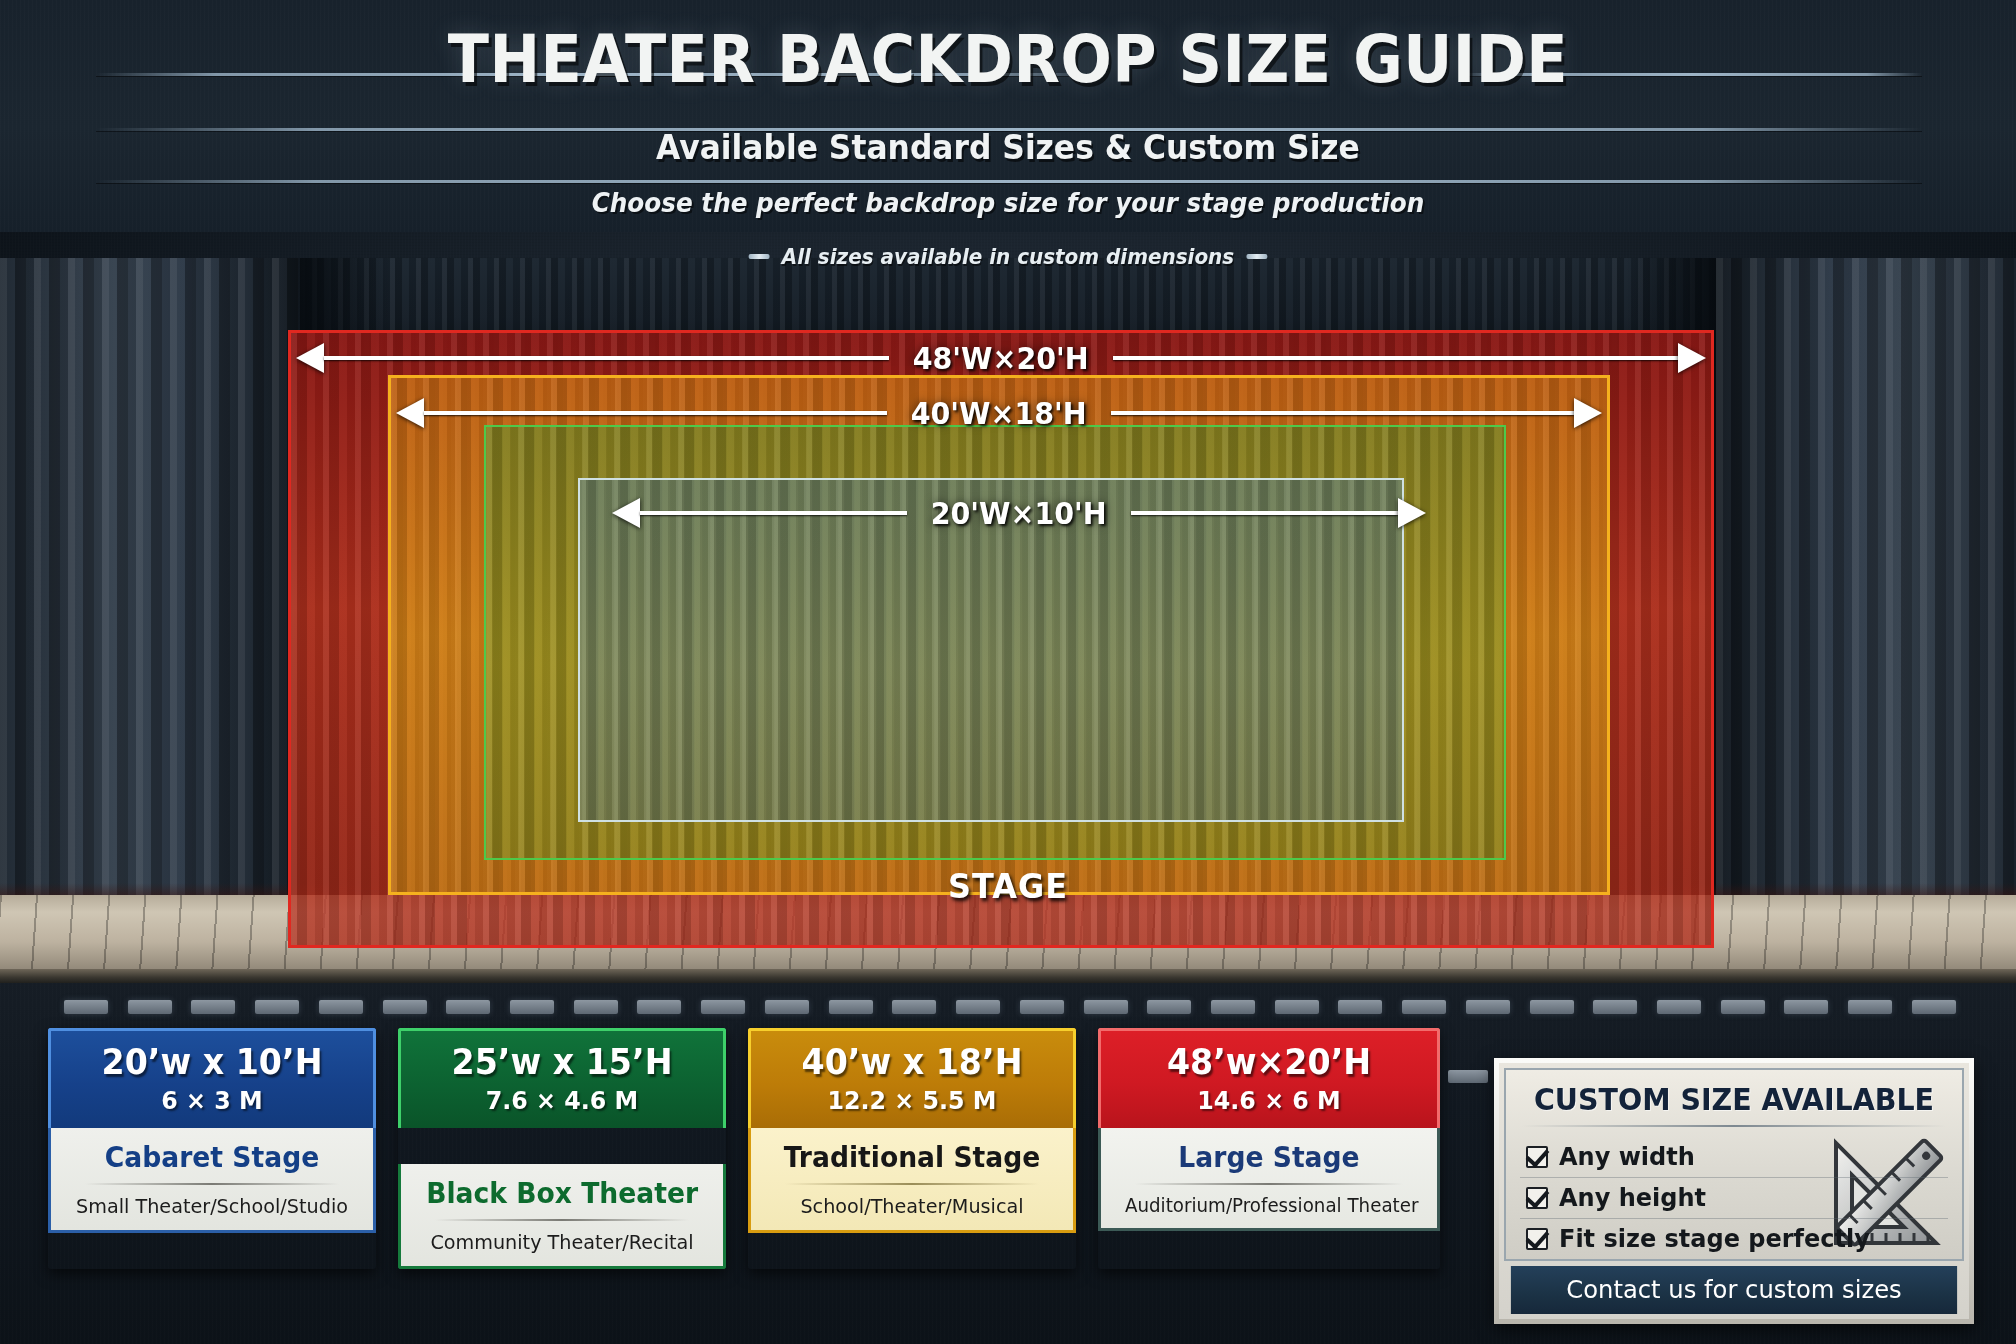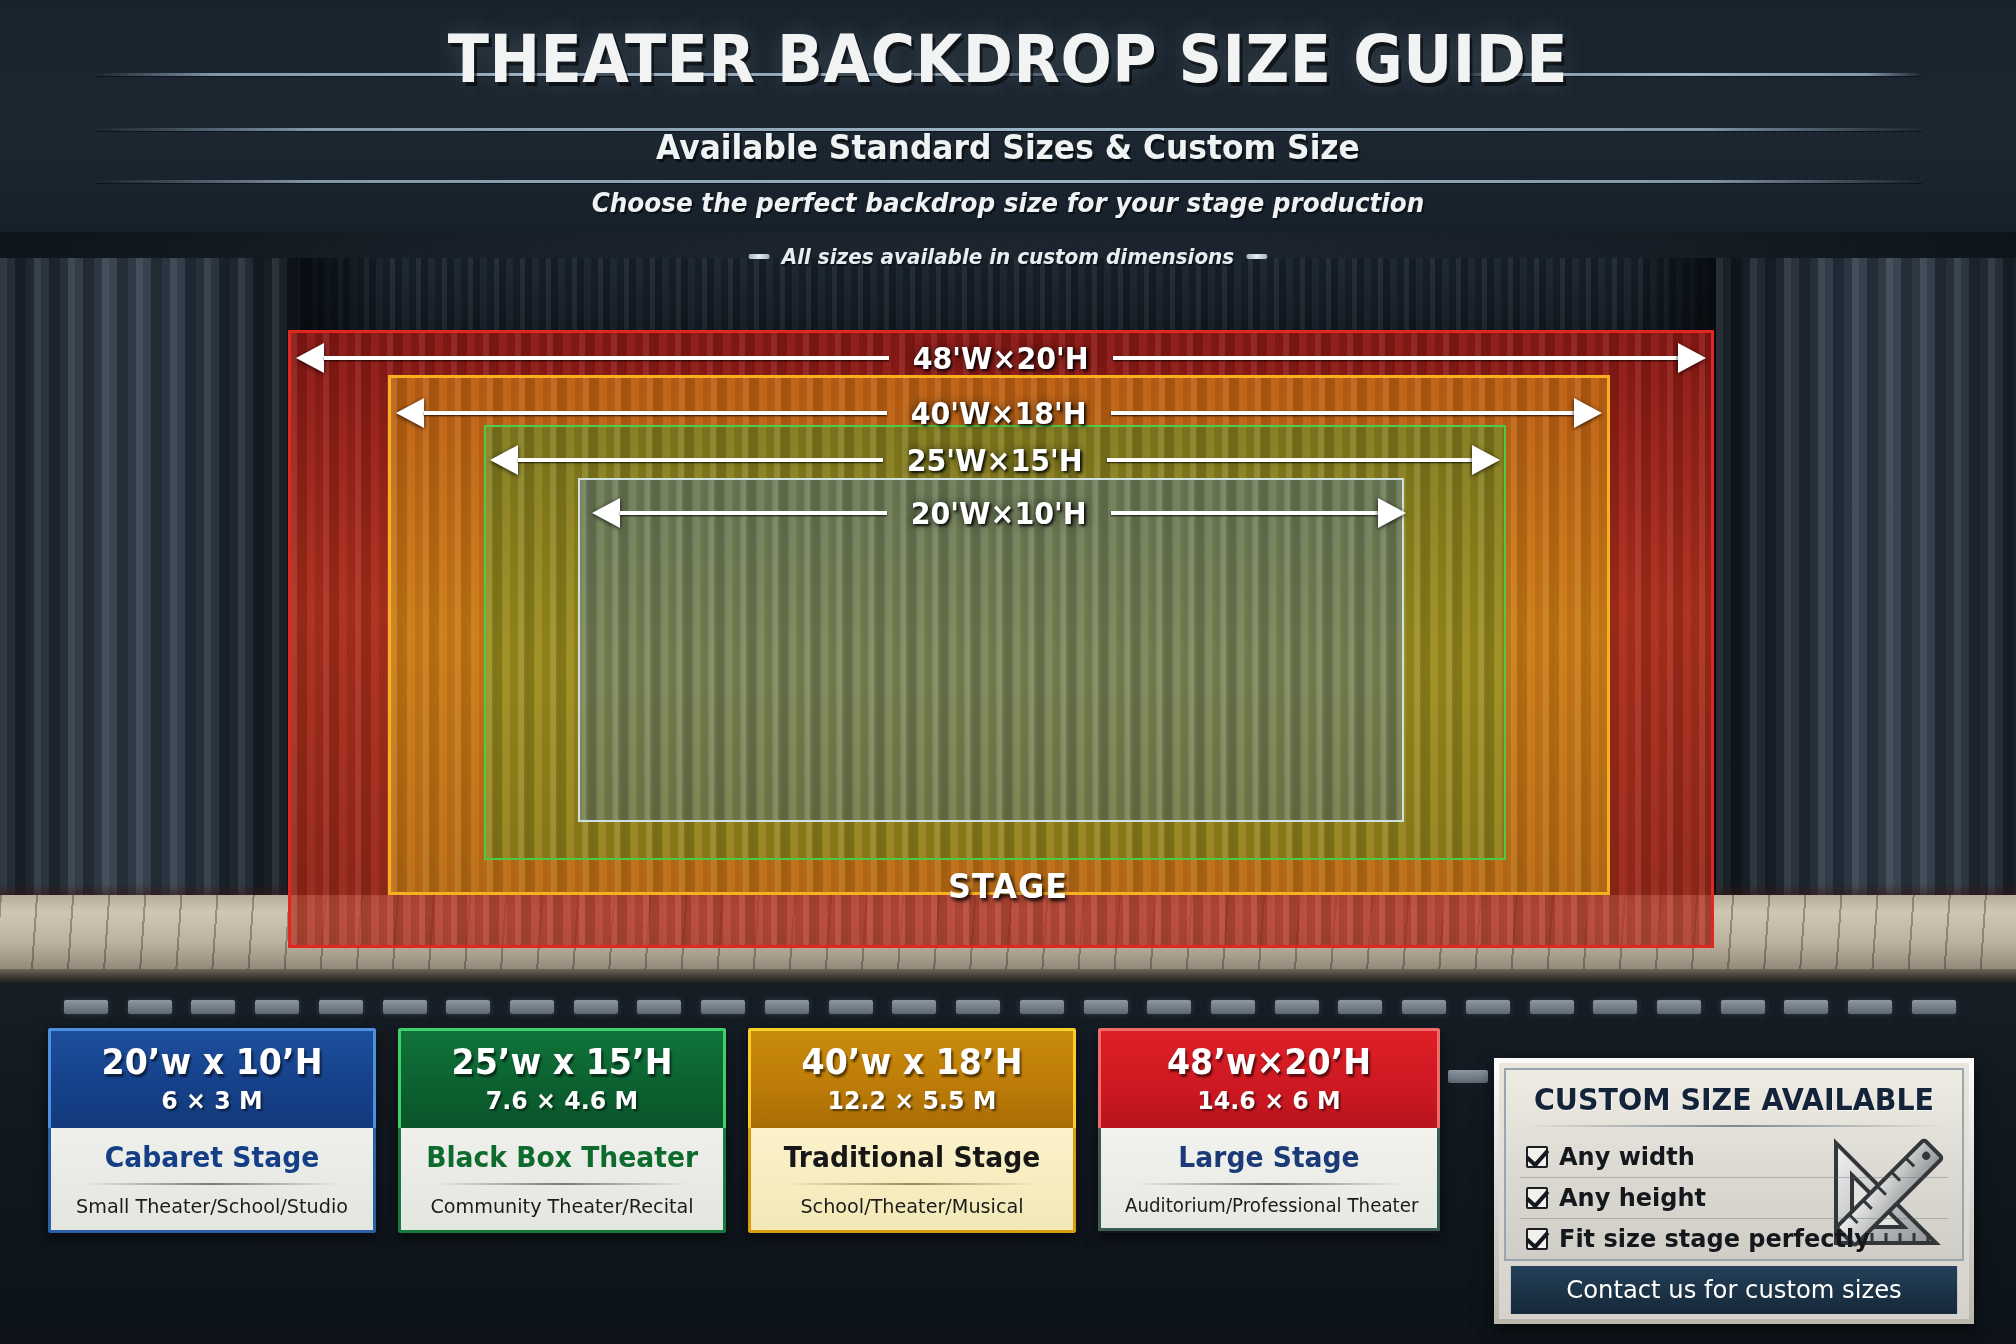--- a/index.html
+++ b/index.html
@@ -203,21 +203,21 @@
     padding:0 16px;
     letter-spacing:0px;
     transform:scaleX(.92);
     text-shadow:2px 2px 3px rgba(0,0,0,.85), 0 0 10px rgba(0,0,0,.6);
     white-space:nowrap;
   }
 
   #dim-48{ left:296px; top:330px; width:1410px; }
   #dim-40{ left:396px; top:385px; width:1206px; }
   #dim-25{ left:490px; top:432px; width:1010px; }
-  #dim-20{ left:592px; top:485px; width:814px;justify-content:space-between; }
+  #dim-20{ left:612px; top:485px; width:814px;justify-content:space-between; }
 
   
   .stage-floor{
     position:absolute; left:0; top:895px; width:2016px; height:78px; z-index:6;
     background:linear-gradient(180deg,#b6ac9a 0%, #cfc6b4 22%, #bdb2a0 60%, #8d8475 100%);
   }
   .stage-floor:after{
     content:""; position:absolute; inset:0;
     background-image:repeating-linear-gradient(94deg,
       rgba(0,0,0,.28) 0 2px, rgba(0,0,0,0) 2px 36px);
@@ -319,21 +319,21 @@
     white-space:nowrap;
   }
 
   
   #card-0 .card-head{ background:linear-gradient(180deg,#1d4f9c 0%, #16418a 55%, #123a7c 100%); border-color:#4f8fe0; }
   #card-0 .card-body{ background:linear-gradient(180deg,#eff0ec 0%, #e3e5df 100%); border-color:#2b5fa8; }
   #card-0 .card-name{ color:#143f86; }
   #card-0 .card-rule{ background:linear-gradient(90deg,rgba(0,0,0,0),#7a7a74,rgba(0,0,0,0)); }
 
   #card-1 .card-head{ background:linear-gradient(180deg,#10733a 0%, #0c6231 55%, #0a5429 100%); border-color:#3ed06a; }
-  #card-1 .card-body{ background:linear-gradient(180deg,#eff0ec 0%, #e3e5df 100%); border-color:#167a3c; }
+  #card-1 .card-body{ background:linear-gradient(180deg,#eff0ec 0%, #e3e5df 100%); border-color:#167a3c;margin-top:36px; }
   #card-1 .card-name{ color:#0d6b2e; }
   #card-1 .card-rule{ background:linear-gradient(90deg,rgba(0,0,0,0),#7a7a74,rgba(0,0,0,0)); }
 
   #card-2 .card-head{ background:linear-gradient(180deg,#c98c0c 0%, #bd7c08 55%, #a96d06 100%); border-color:#f7cf2c; }
   #card-2 .card-body{ background:linear-gradient(180deg,#fbf2cb 0%, #f3e8b6 100%); border-color:#d89c10; }
   #card-2 .card-name{ color:#171717; }
   #card-2 .card-rule{ background:linear-gradient(90deg,rgba(0,0,0,0),#9a8d58,rgba(0,0,0,0)); }
 
   #card-3 .card-head{ background:linear-gradient(180deg,#dd1f27 0%, #cf1922 55%, #b8141c 100%); border-color:#f26b6b; }
   #card-3 .card-body{ background:linear-gradient(180deg,#f2f3ef 0%, #e6e8e2 100%); border-color:#3c5a56; }
@@ -456,31 +456,20 @@
     <span class="seg">
         <span class="bar"></span>
       </span>
     <span class="lbl">40'W×18'H</span>
     <span class="seg">
         <span class="bar"></span>
       </span>
     <span class="tip right"></span>
   </div>
 
-  <div class="dimrow" id="dim-25">
-    <span class="tip left"></span>
-    <span class="seg">
-        <span class="bar"></span>
-      </span>
-    <span class="lbl">25'W×15'H</span>
-    <span class="seg">
-        <span class="bar"></span>
-      </span>
-    <span class="tip right"></span>
-  </div>
 
   <div class="dimrow" id="dim-20">
     <span class="tip left"></span>
     <span class="seg">
         <span class="bar"></span>
       </span>
     <span class="lbl">20'W×10'H</span>
     <span class="seg">
         <span class="bar"></span>
       </span>

